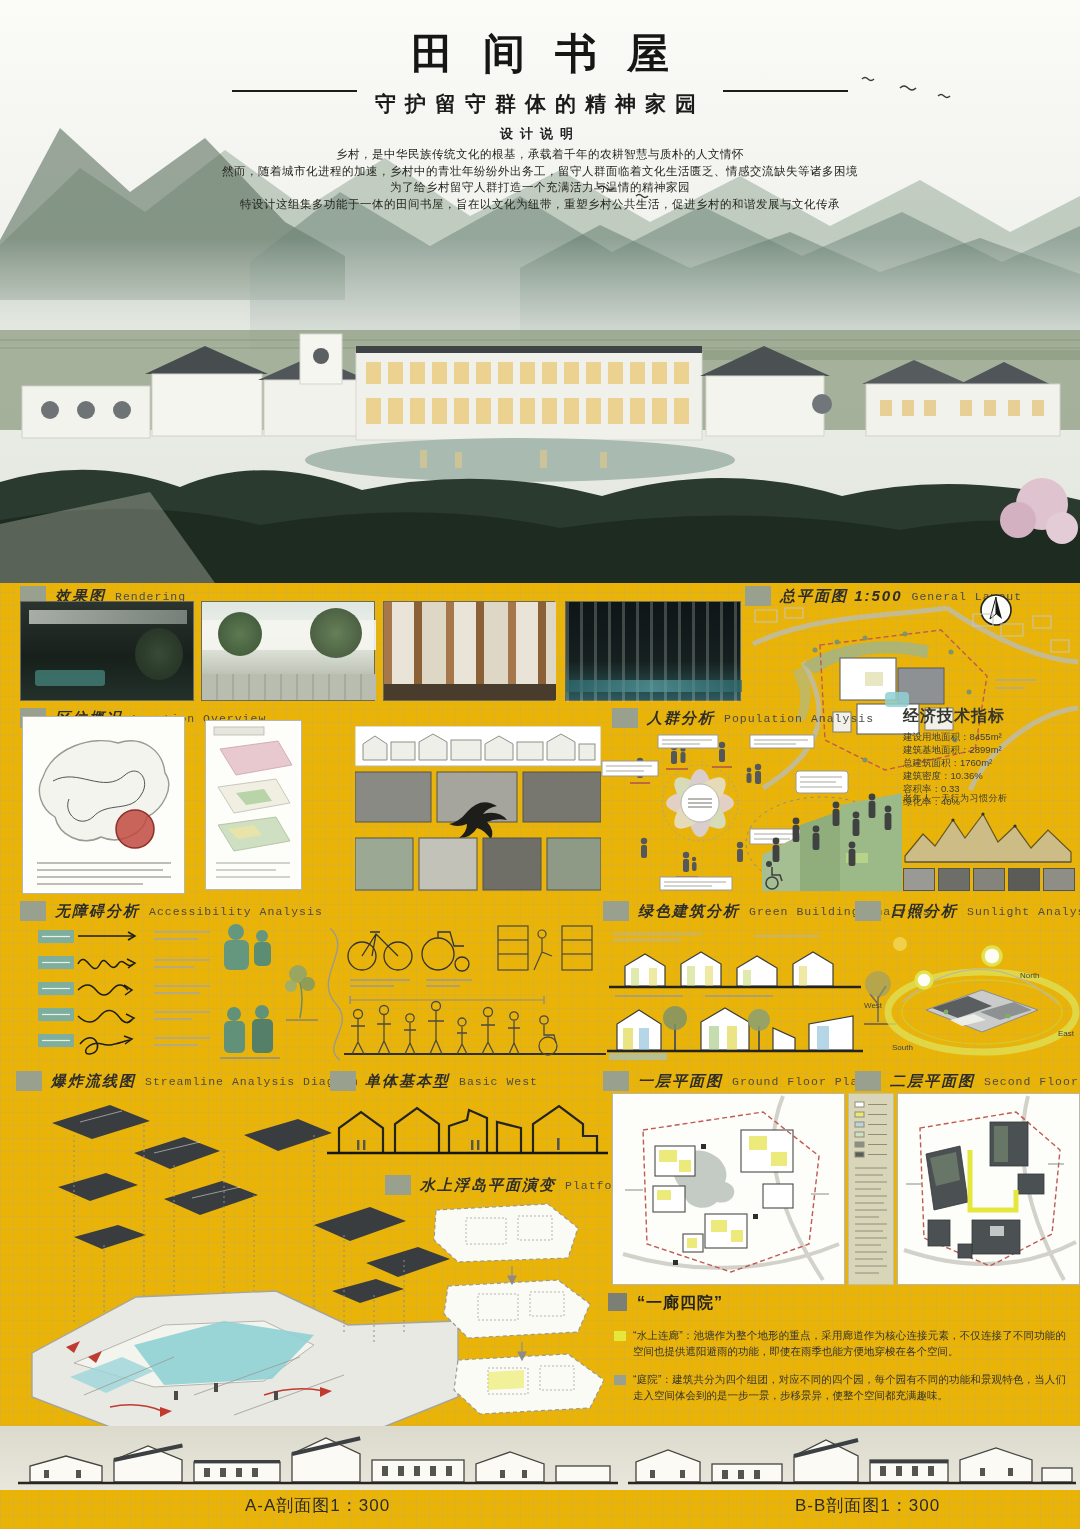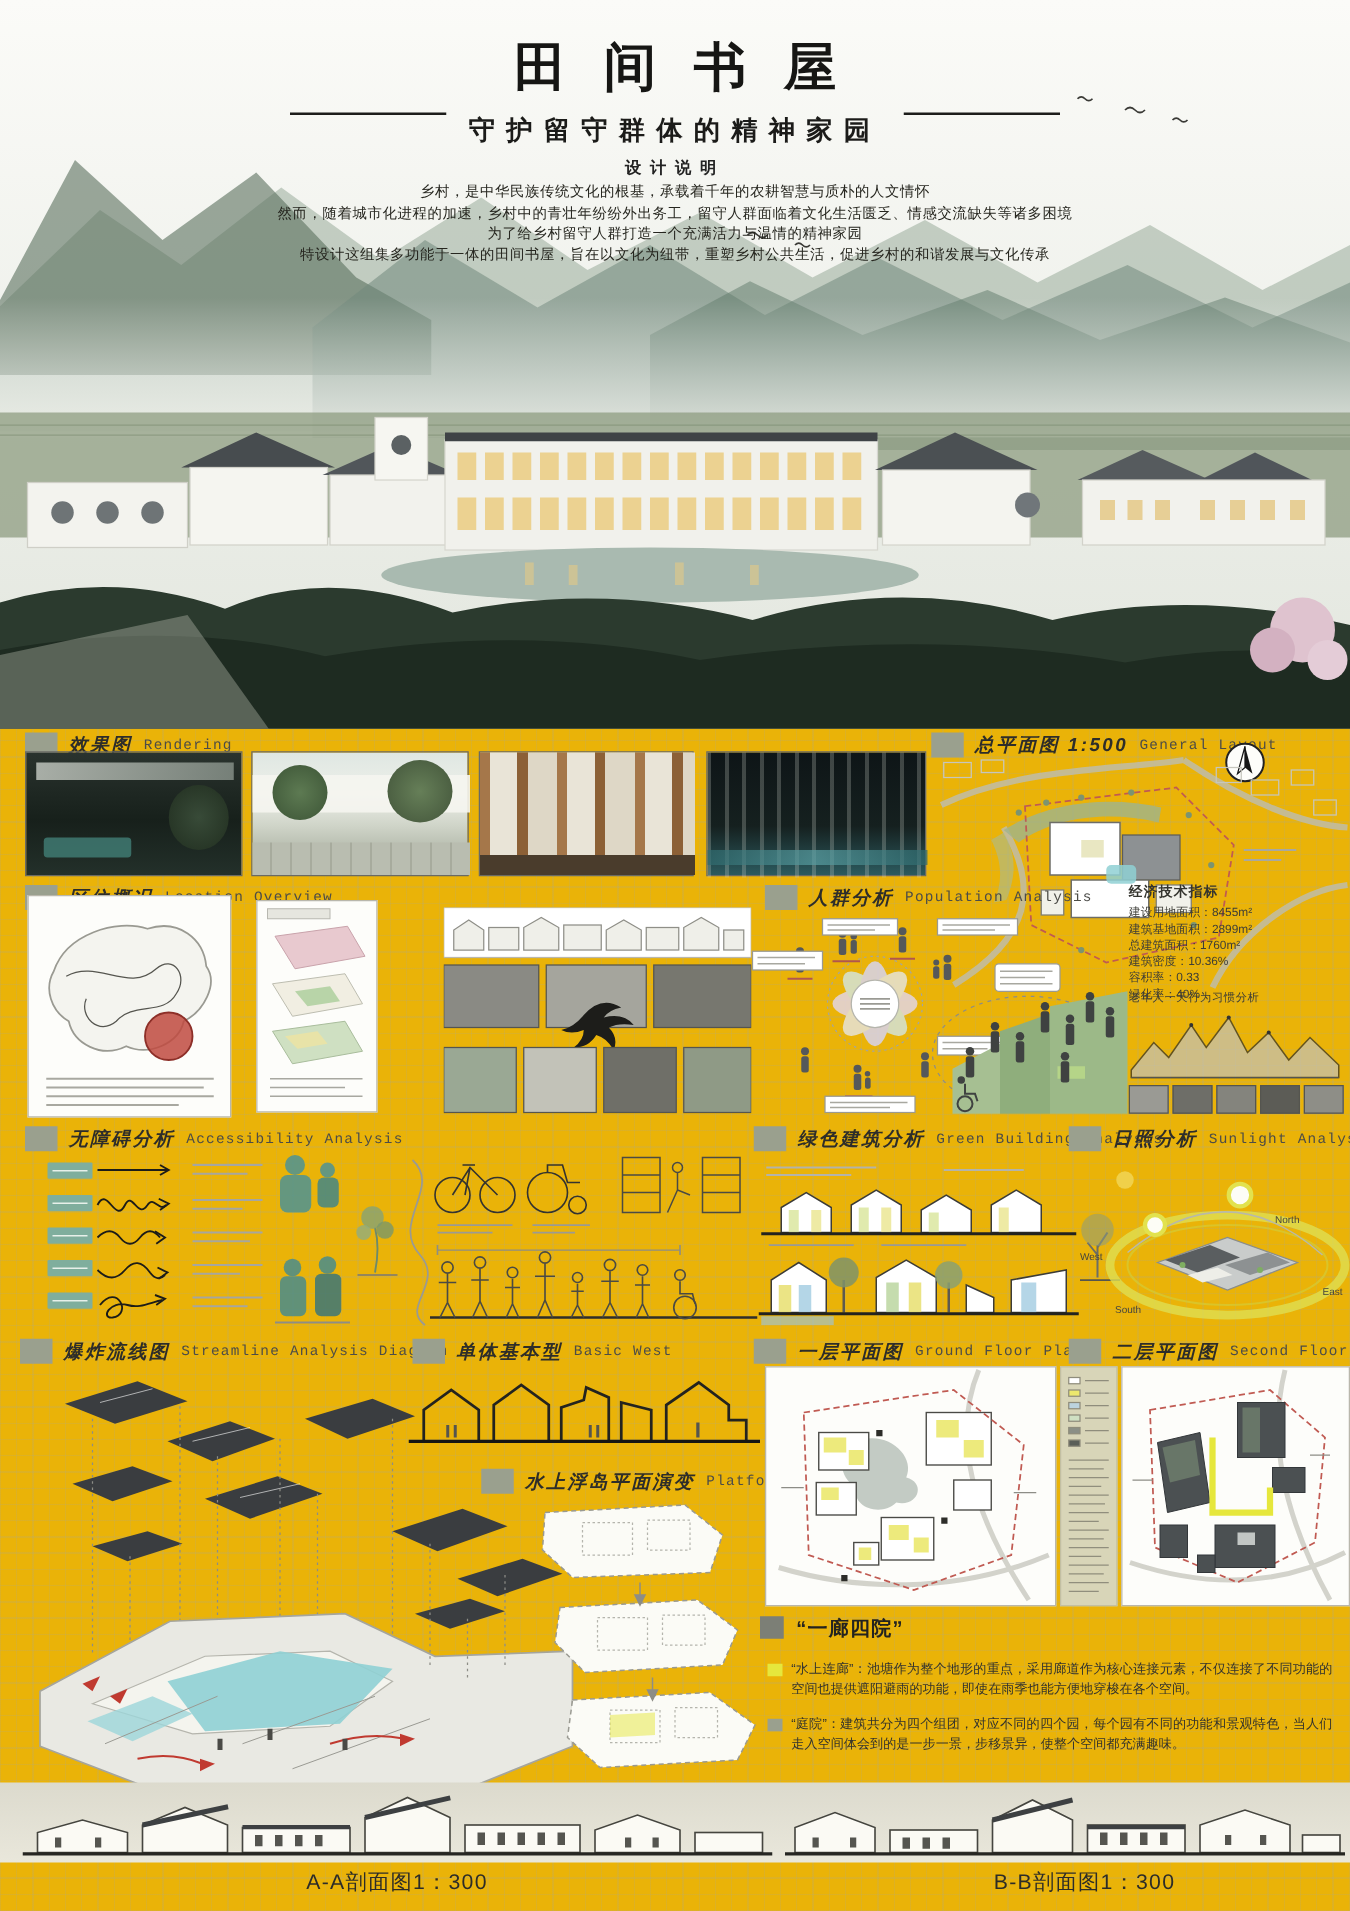--- a/index.html
+++ b/index.html
@@ -21,21 +21,21 @@
               font-family:"Liberation Serif","DejaVu Serif",serif;}
   .sub-row{display:flex;align-items:flex-start;justify-content:center;gap:18px;margin-top:8px;}
   .sub-rule{width:125px;height:2px;background:#1d1d1b;}
   .sub-title{font-size:21px;font-weight:bold;letter-spacing:9px;color:#1b1b19;}
   .intro-head{margin-top:7px;font-size:13px;font-weight:bold;letter-spacing:7px;color:#222;}
   .intro-line{font-size:11.5px;line-height:16.5px;color:#26261f;letter-spacing:.5px;}
   
   .card{background:#fdfdfa;border:1px solid #b9b7ac;box-sizing:border-box;}
   .thumb{position:absolute;border:1px solid #6a6a64;box-sizing:border-box;}
   
-  .ind-title{font-size:11px;font-weight:bold;color:#35352f;letter-spacing:1px;margin-bottom:3px;}
+  .ind-title{font-size:16px;font-weight:bold;color:#35352f;letter-spacing:1px;margin-bottom:3px;}
   .ind-line{font-size:9.5px;line-height:13px;color:#3d3d37;}
   .small-note{font-size:9px;color:#3a3a34;letter-spacing:.5px;}
   
   .concept-head{display:flex;align-items:flex-start;gap:10px;}
   .concept-head .sq{width:19px;height:18px;background:#7c7f76;}
   .concept-head .t{font-size:16px;font-weight:bold;letter-spacing:1px;color:#23231f;}
   .bullet{width:12px;height:10px;flex:0 0 auto;margin-top:3px;}
   .concept-item{display:flex;gap:7px;}
   .concept-text{font-size:10.5px;line-height:15.5px;color:#33332d;text-align:justify;}
   .foot-label{font-size:17px;color:#2c2c28;letter-spacing:1px;}

